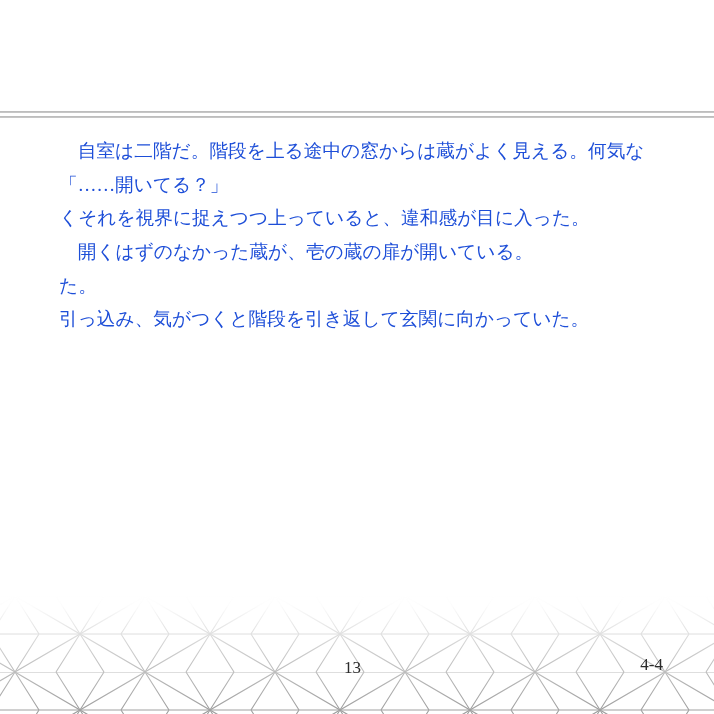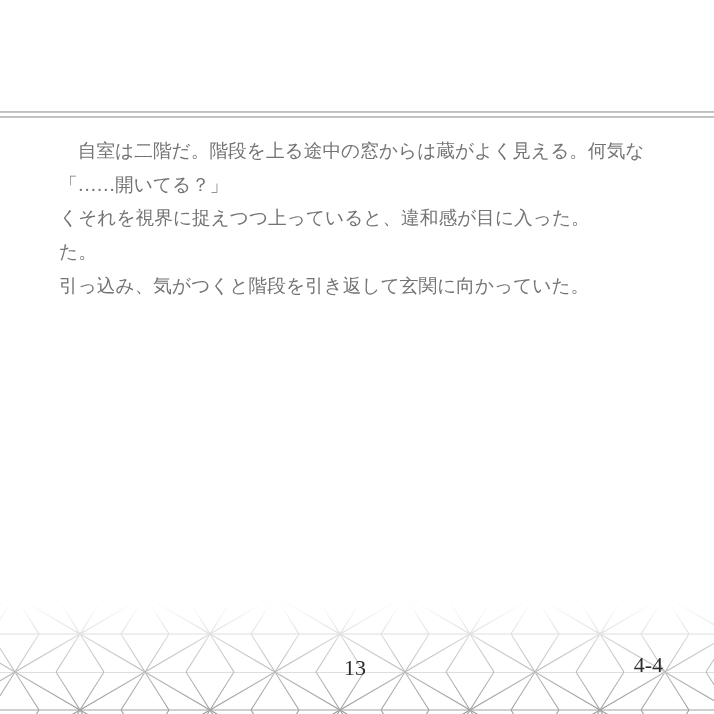--- a/index.html
+++ b/index.html
@@ -29,39 +29,39 @@
   }
   .rule-gap { height: 3px; background: #ffffff; }
 
   
   .text-block {
     position: absolute;
     left: 59px; top: 134px;
     width: 600px;
     font-size: 18.7px;
     line-height: 33.7px;
-    color: #737373;
+    color: #1d4ed8;
     letter-spacing: 0;
     text-align: left;
     white-space: nowrap;
   }
   .text-line { height: 33.7px; }
 
   
   .pattern-wrap {
     position: absolute;
     left: 0; bottom: 0;
     width: 714px; height: 118px;
     pointer-events: none;
   }
 
   
   .page-num, .section-num {
     position: absolute;
-    font-size: 22px;
+    font-size: 17px;
     color: #2b2b2b;
     line-height: 17px;
     z-index: 2;
   }
   .page-num  { left: 344px; top: 659px; }
   .section-num { right: 51px; top: 656px; }
 </style>
 </head>
 <body>
 
@@ -70,20 +70,21 @@
   <div class="rule">
     <div class="rule-line"></div>
     <div class="rule-gap"></div>
     <div class="rule-line"></div>
   </div>
 
   <div class="text-block">
     <div class="text-line">　自室は二階だ。階段を上る途中の窓からは蔵がよく見える。何気な</div>
     <div class="text-line">「……開いてる？」</div>
     <div class="text-line">くそれを視界に捉えつつ上っていると、違和感が目に入った。</div>
+    <div class="text-line">　開くはずのなかった蔵が、壱の蔵の扉が開いている。</div>
     <div class="text-line">た。</div>
     <div class="text-line">引っ込み、気がつくと階段を引き返して玄関に向かっていた。</div>
   </div>
 
   <div class="pattern-wrap">
     <svg width="714" height="118" viewBox="0 0 714 118" xmlns="http://www.w3.org/2000/svg">
       <defs>
         <pattern id="geo" x="15" y="0" width="130" height="76" patternUnits="userSpaceOnUse">
           <g stroke="#8f8f8f" stroke-width="1.1" fill="none" stroke-linecap="butt">
 

